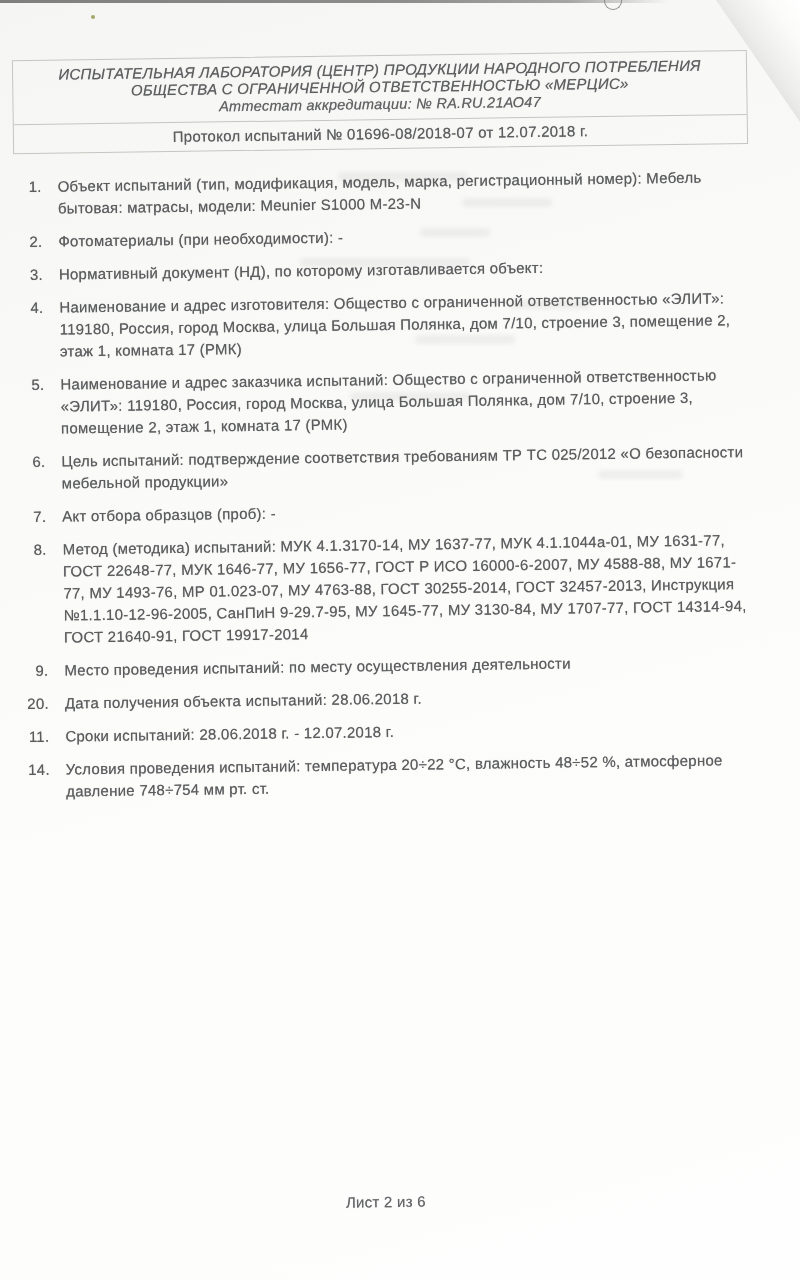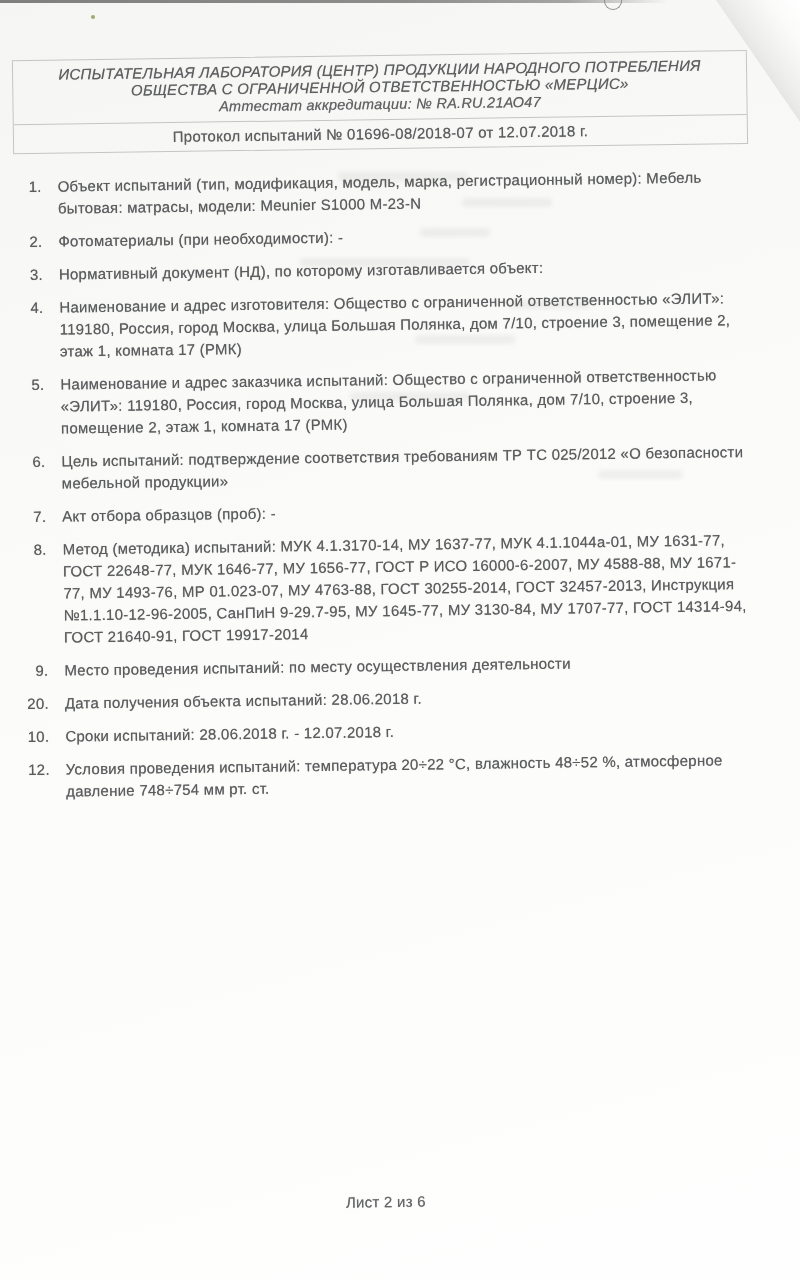--- a/index.html
+++ b/index.html
@@ -200,24 +200,24 @@
     </div>
     <div class="item">
       <span class="num">9.</span>
       <span class="txt">Место проведения испытаний: по месту осуществления деятельности</span>
     </div>
     <div class="item">
       <span class="num">20.</span>
       <span class="txt">Дата получения объекта испытаний: 28.06.2018 г.</span>
     </div>
     <div class="item">
-      <span class="num">10.</span>
+      <span class="num">11.</span>
       <span class="txt">Сроки испытаний: 28.06.2018 г. - 12.07.2018 г.</span>
     </div>
     <div class="item">
-      <span class="num">12.</span>
+      <span class="num">14.</span>
       <span class="txt">Условия проведения испытаний: температура 20÷22 °С, влажность 48÷52 %, атмосферное давление 748÷754 мм рт. ст.</span>
     </div>
   </div>
 
   <div class="page-footer">Лист 2 из 6</div>
 
 </div>
 
 </body></html>

